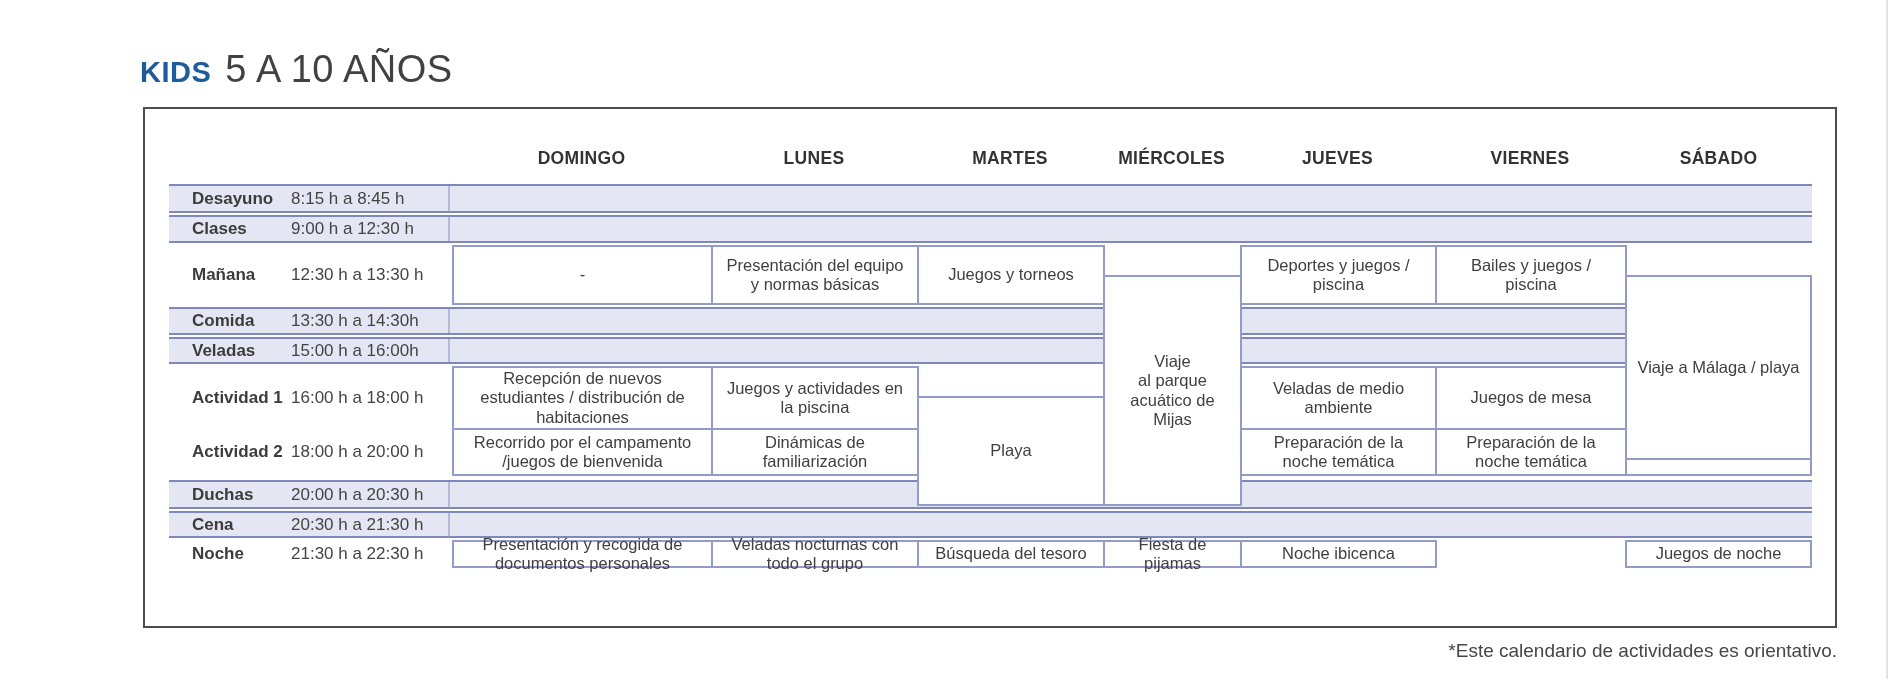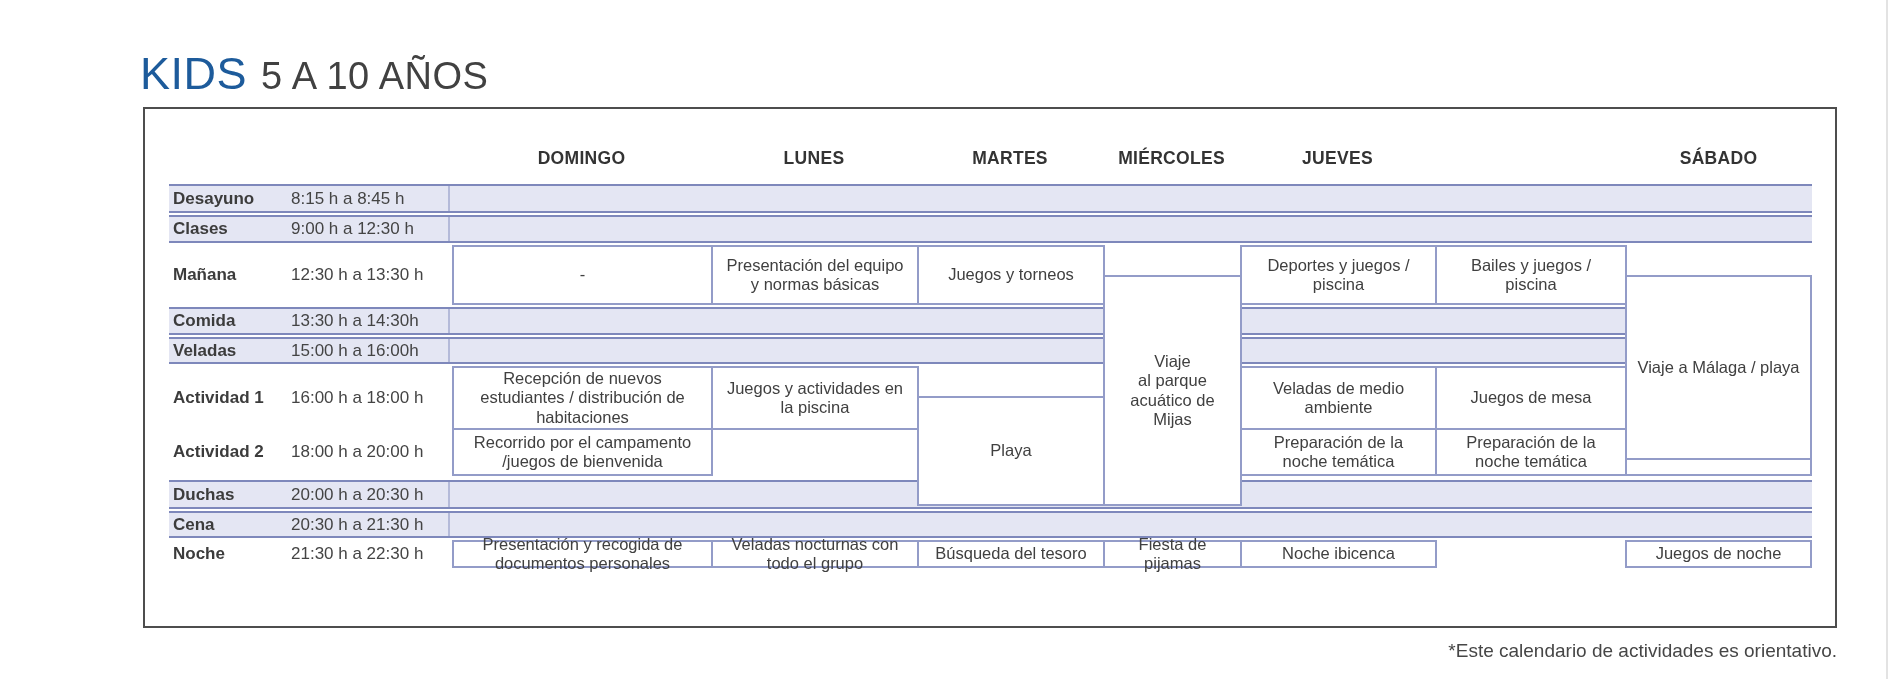--- a/index.html
+++ b/index.html
@@ -2,41 +2,41 @@
 <html><head>
 <meta charset="utf-8">
 <style>
   * { margin:0; padding:0; box-sizing:border-box; }
   html,body { background:#ffffff; }
   body { font-family:"Liberation Sans", sans-serif; color:#3f3f3f; }
   .canvas { position:relative; width:1889px; height:679px; background:#ffffff; overflow:hidden; }
 
   
   .title-row { position:absolute; left:140px; top:48px; display:flex; align-items:baseline; gap:14px; }
-  .title { font-size:45px; font-weight:normal; color:#1d5b9b; letter-spacing:0.5px; }
+  .title { font-size:29px; font-weight:bold; color:#1d5b9b; letter-spacing:0.5px; }
   .subtitle { font-size:38px; font-weight:400; color:#414141; letter-spacing:0.5px; }
 
   
   .box { position:absolute; left:143px; top:107px; width:1694px; height:521px;
          border:2px solid #4d4d4d; background:#ffffff; }
 
   .tableArea { position:absolute; left:24px; top:0; width:1643px; height:521px; }
 
   
   .dh { position:absolute; top:28px; height:42px; display:flex; align-items:center; justify-content:center;
         font-weight:bold; font-size:17.5px; color:#333333; letter-spacing:0.3px; }
 
   
   .row { position:absolute; left:0; width:1643px; }
   .row.lav { background:#e4e6f3; border-top:2px solid #7e88bb; border-bottom:2px solid #7e88bb; }
   .vline { position:absolute; left:279px; top:0; bottom:0; width:2px; background:#b4bad9; }
 
   
   .lt { position:absolute; left:0; top:0; bottom:0; width:283px; display:flex; align-items:center; }
-  .lbl { display:inline-block; width:122px; padding-left:4px; font-weight:bold; font-size:17px; color:#3c3c3c; }
+  .lbl { display:inline-block; width:122px; padding-left:23px; font-weight:bold; font-size:17px; color:#3c3c3c; }
   .time { font-size:17px; color:#444444; }
 
   
   .cell { position:absolute; top:0; height:100%; background:#ffffff; border:2px solid #939cc8;
           display:flex; align-items:center; justify-content:center; text-align:center;
           font-size:16.5px; line-height:1.18; color:#404040; padding:2px 9px; }
   .overlay { z-index:5;margin-top:30px; }
   .preline { white-space:pre-line; }
 
   
@@ -56,20 +56,21 @@
   </div>
 
   <div class="box">
     <div class="tableArea">
 
       <div class="dh" style="left:283px;width:259px">DOMINGO</div>
       <div class="dh" style="left:542px;width:206px">LUNES</div>
       <div class="dh" style="left:748px;width:186px">MARTES</div>
       <div class="dh" style="left:934px;width:137px">MIÉRCOLES</div>
       <div class="dh" style="left:1071px;width:195px">JUEVES</div>
+      <div class="dh" style="left:1266px;width:190px">VIERNES</div>
       <div class="dh" style="left:1456px;width:187px">SÁBADO</div>
 
       <div class="row lav" style="top:75px;height:29px">
         <div class="lt">
             <span class="lbl">Desayuno</span>
             <span class="time">8:15 h a 8:45 h</span>
           </div>
         <div class="vline"></div>
       </div>
 
@@ -119,20 +120,21 @@
         <div class="cell" style="left:1071px;width:197px">Veladas de medio ambiente</div>
         <div class="cell" style="left:1266px;width:192px">Juegos de mesa</div>
       </div>
 
       <div class="row" style="top:319px;height:48px">
         <div class="lt">
             <span class="lbl">Actividad 2</span>
             <span class="time">18:00 h a 20:00 h</span>
           </div>
         <div class="cell" style="left:283px;width:261px">Recorrido por el campamento /juegos de bienvenida</div>
+        <div class="cell" style="left:542px;width:208px">Dinámicas de familiarización</div>
         <div class="cell" style="left:1071px;width:197px">Preparación de la noche temática</div>
         <div class="cell" style="left:1266px;width:192px">Preparación de la noche temática</div>
         <div class="cell" style="left:1456px;width:187px">Juegos de noche</div>
       </div>
 
       <div class="row lav" style="top:371px;height:29px">
         <div class="lt">
             <span class="lbl">Duchas</span>
             <span class="time">20:00 h a 20:30 h</span>
           </div>

